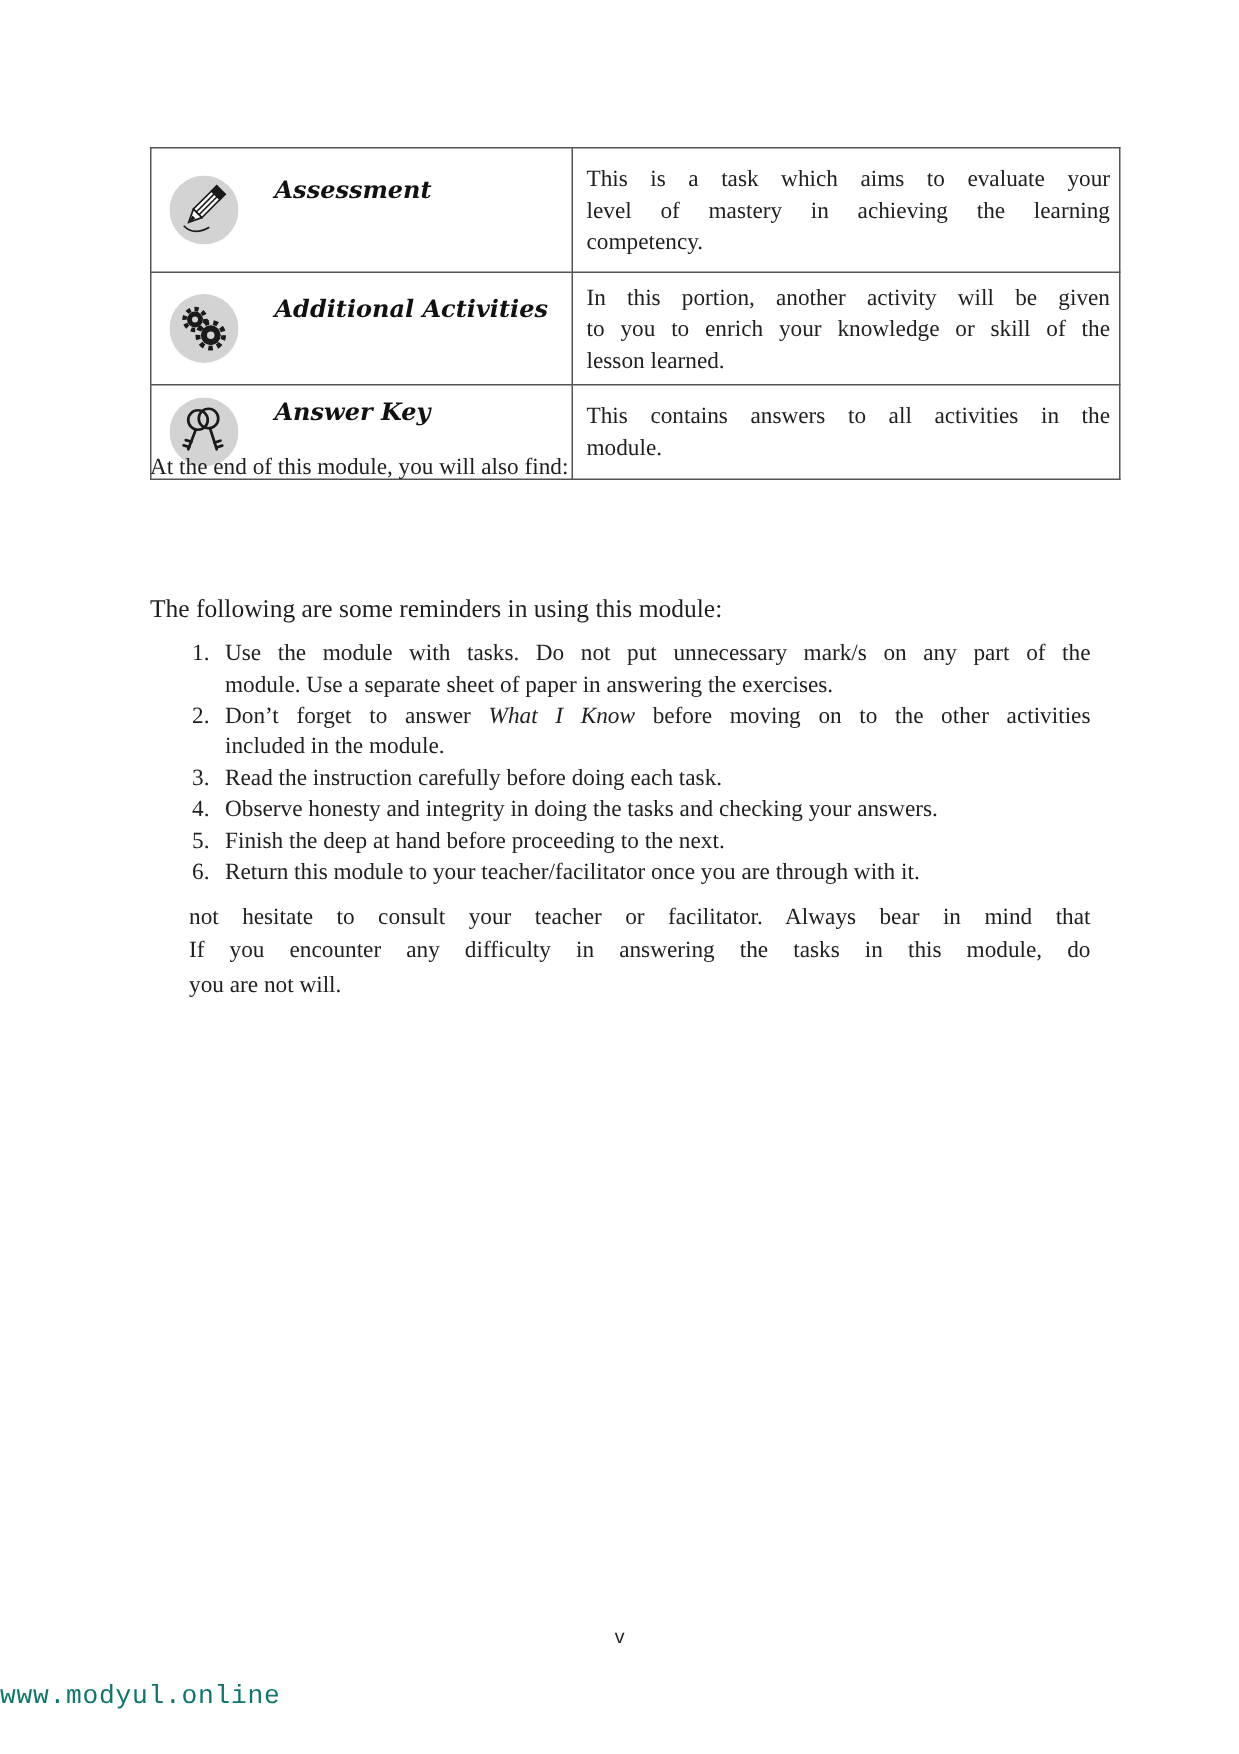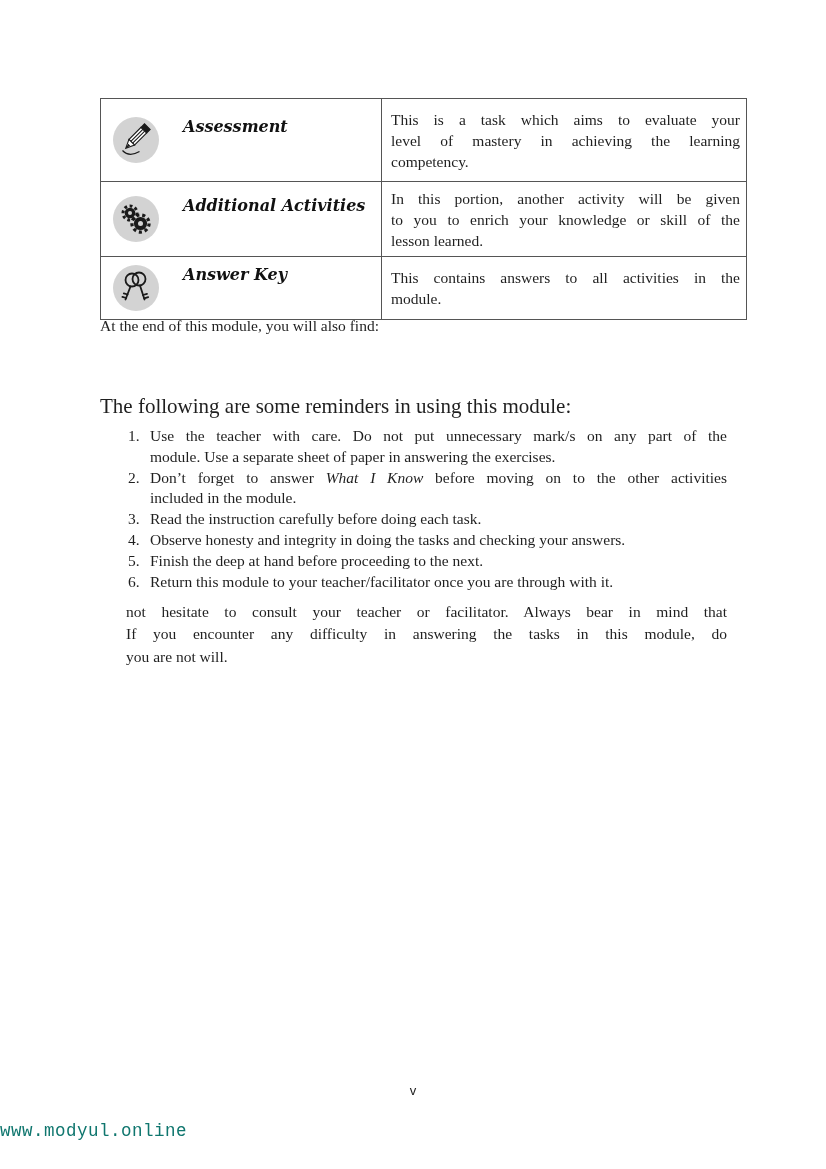--- a/index.html
+++ b/index.html
@@ -41,26 +41,26 @@
     white-space:nowrap;
   }
   
   .jwrap .jline{
     text-align:justify;
     text-align-last:justify;
   }
   .jwrap .jline:last-child{text-align-last:left;}
   
   .end-note{
-    position:absolute;left:100px;top:315px;
+    position:absolute;left:100px;top:301px;
     font-size:15.5px;line-height:22px;
   }
   .reminders-heading{
     position:absolute;left:100px;top:395px;
-    font-size:21px;line-height:22px;
+    font-size:17px;line-height:22px;
   }
   .reminders{
     position:absolute;left:128px;top:426px;width:599px;
     font-size:15.5px;
   }
   .reminder{display:flex;}
   .reminder .num{flex:0 0 22px;line-height:20.8px;}
   .reminder .rtext{flex:1;line-height:20.8px;}
   .para{
     position:absolute;left:126px;width:601px;
@@ -172,21 +172,21 @@
     </table>
 
   <div class="end-note">At the end of this module, you will also find:</div>
 
   <div class="reminders-heading">The following are some reminders in using this module:</div>
 
   <div class="reminders">
     <div class="reminder">
       <span class="num">1.</span>
       <div class="rtext jwrap">
-          <div class="jline">Use the teacher with care. Do not put unnecessary mark/s on any part of the</div>
+          <div class="jline">Use the module with tasks. Do not put unnecessary mark/s on any part of the</div>
           <div class="jline">module. Use a separate sheet of paper in answering the exercises.</div>
         </div>
     </div>
     <div class="reminder">
       <span class="num">2.</span>
       <div class="rtext jwrap">
           <div class="jline">Don’t forget to answer <em>What I Know</em> before moving on to the other activities</div>
           <div class="jline">included in the module.</div>
         </div>
     </div>

